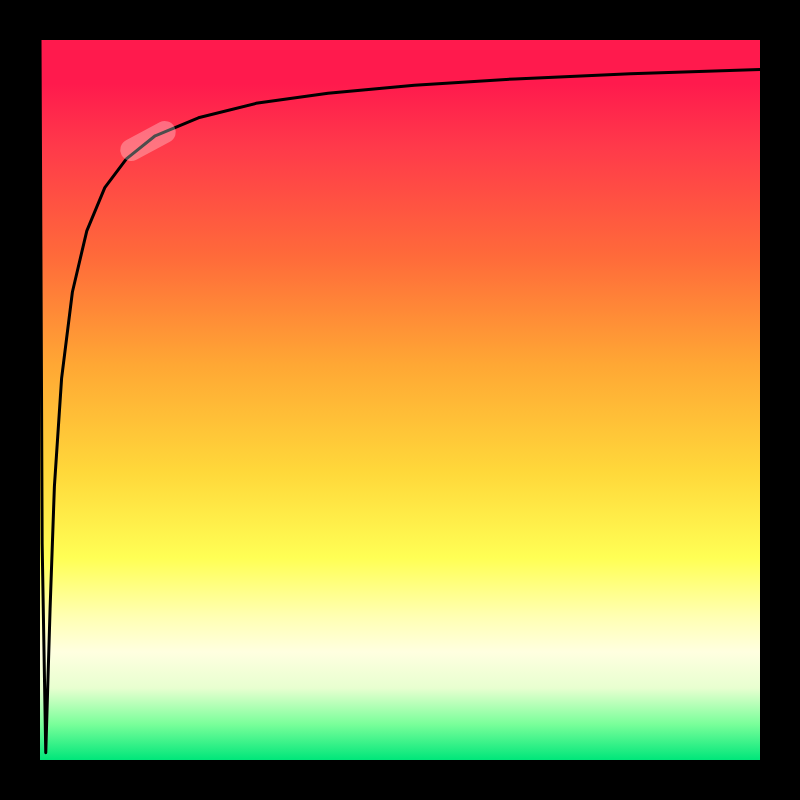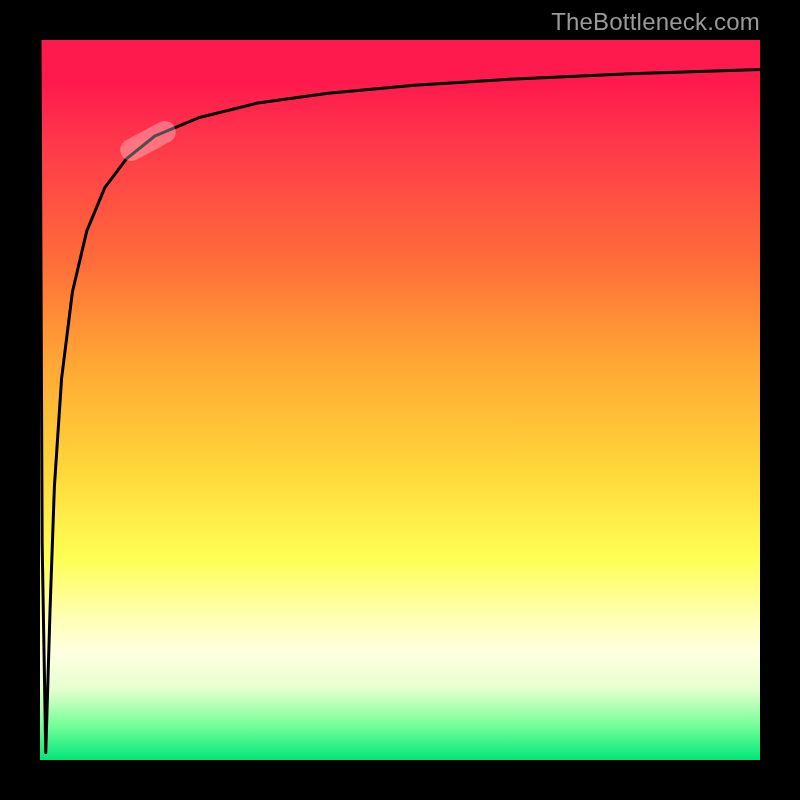--- a/index.html
+++ b/index.html
@@ -54,20 +54,19 @@
     height: 22px;
     background: rgba(255, 255, 255, 0.30);
     border-radius: 11px;
     transform-origin: center center;
   }
 </style>
 </head>
 <body>
 
 <div class="stage">
-  <div class="attribution">TheBottleneck.com</div>
   <div class="plot-area">
     <svg class="curve-layer" viewBox="0 0 720 720" preserveAspectRatio="none">
       <path id="curve-path" fill="none" stroke-width="3" stroke-linecap="round" stroke-linejoin="round" d="M0.00 0.00 L2.16 504.00 L5.76 712.80 L10.08 568.80 L14.40 446.40 L21.60 338.40 L32.40 252.00 L46.80 190.80 L64.80 147.60 L86.40 118.80 L115.20 95.76 L158.40 77.76 L216.00 63.36 L288.00 53.28 L374.40 45.36 L475.20 38.88 L590.40 33.84 L720.00 29.52" stroke="#000000"></path>
     </svg>
     <div id="marker" class="marker" style="left: 78px; top: 89.8px; transform: rotate(-28deg); background: rgba(255, 255, 255, 0.3);"></div>
   </div>
 </div>
 
 </body></html>

